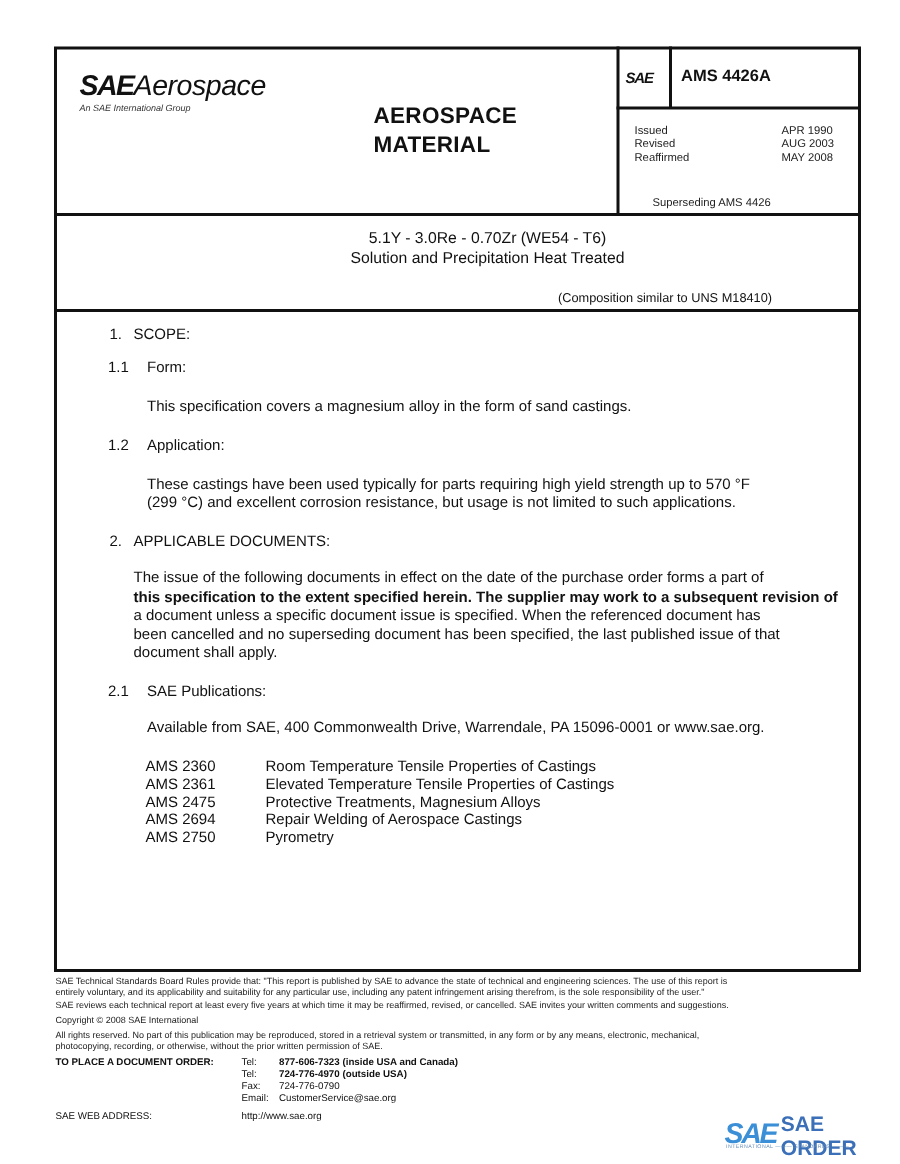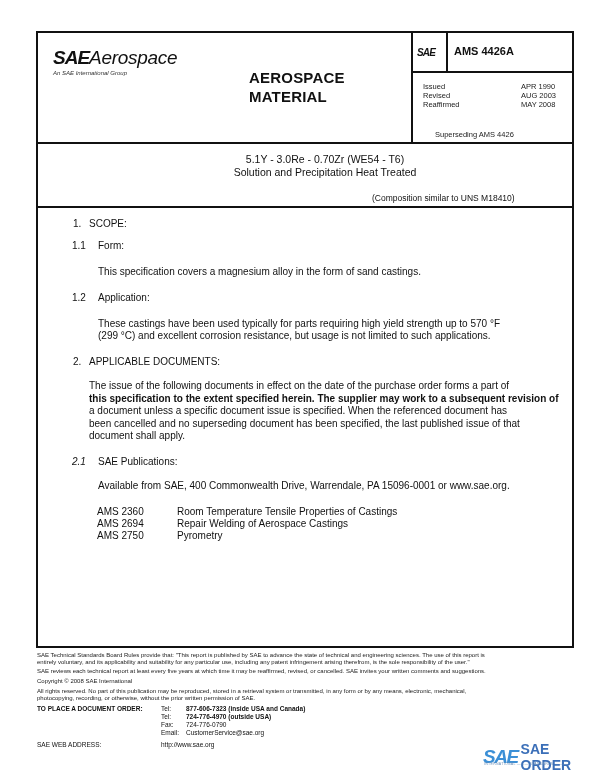--- a/index.html
+++ b/index.html
@@ -99,29 +99,37 @@
   <span class="num" style="left:98px; top:330px;">(299 °C) and excellent corrosion resistance, but usage is not limited to such applications.</span>
 
   <span class="num" style="left:73px; top:356px;">2.</span>
   <span class="num" style="left:89px; top:356px;">APPLICABLE DOCUMENTS:</span>
   <span class="num" style="left:89px; top:380px;">The issue of the following documents in effect on the date of the purchase order forms a part of</span>
   <span class="num" style="left:89px; top:393px;font-weight:bold;">this specification to the extent specified herein. The supplier may work to a subsequent revision of</span>
   <span class="num" style="left:89px; top:405px;">a document unless a specific document issue is specified. When the referenced document has</span>
   <span class="num" style="left:89px; top:418px;">been cancelled and no superseding document has been specified, the last published issue of that</span>
   <span class="num" style="left:89px; top:430px;text-align:center;">document shall apply.</span>
 
-  <span class="num" style="left:72px; top:456px;font-style:italic;">2.1</span>
+  <span class="num" style="left:72px; top:456px;">2.1</span>
   <span class="num" style="left:98px; top:456px;">SAE Publications:</span>
   <span class="num" style="left:98px; top:480px;">Available from SAE, 400 Commonwealth Drive, Warrendale, PA 15096-0001 or www.sae.org.</span>
 </div>
 
 <div class="pubs">
   <div class="row">
       <span class="code">AMS 2360</span>
       <span>Room Temperature Tensile Properties of Castings</span>
+    </div>
+  <div class="row">
+      <span class="code">AMS 2361</span>
+      <span>Elevated Temperature Tensile Properties of Castings</span>
+    </div>
+  <div class="row">
+      <span class="code">AMS 2475</span>
+      <span>Protective Treatments, Magnesium Alloys</span>
     </div>
   <div class="row">
       <span class="code">AMS 2694</span>
       <span>Repair Welding of Aerospace Castings</span>
     </div>
   <div class="row">
       <span class="code">AMS 2750</span>
       <span>Pyrometry</span>
     </div>
 </div>

